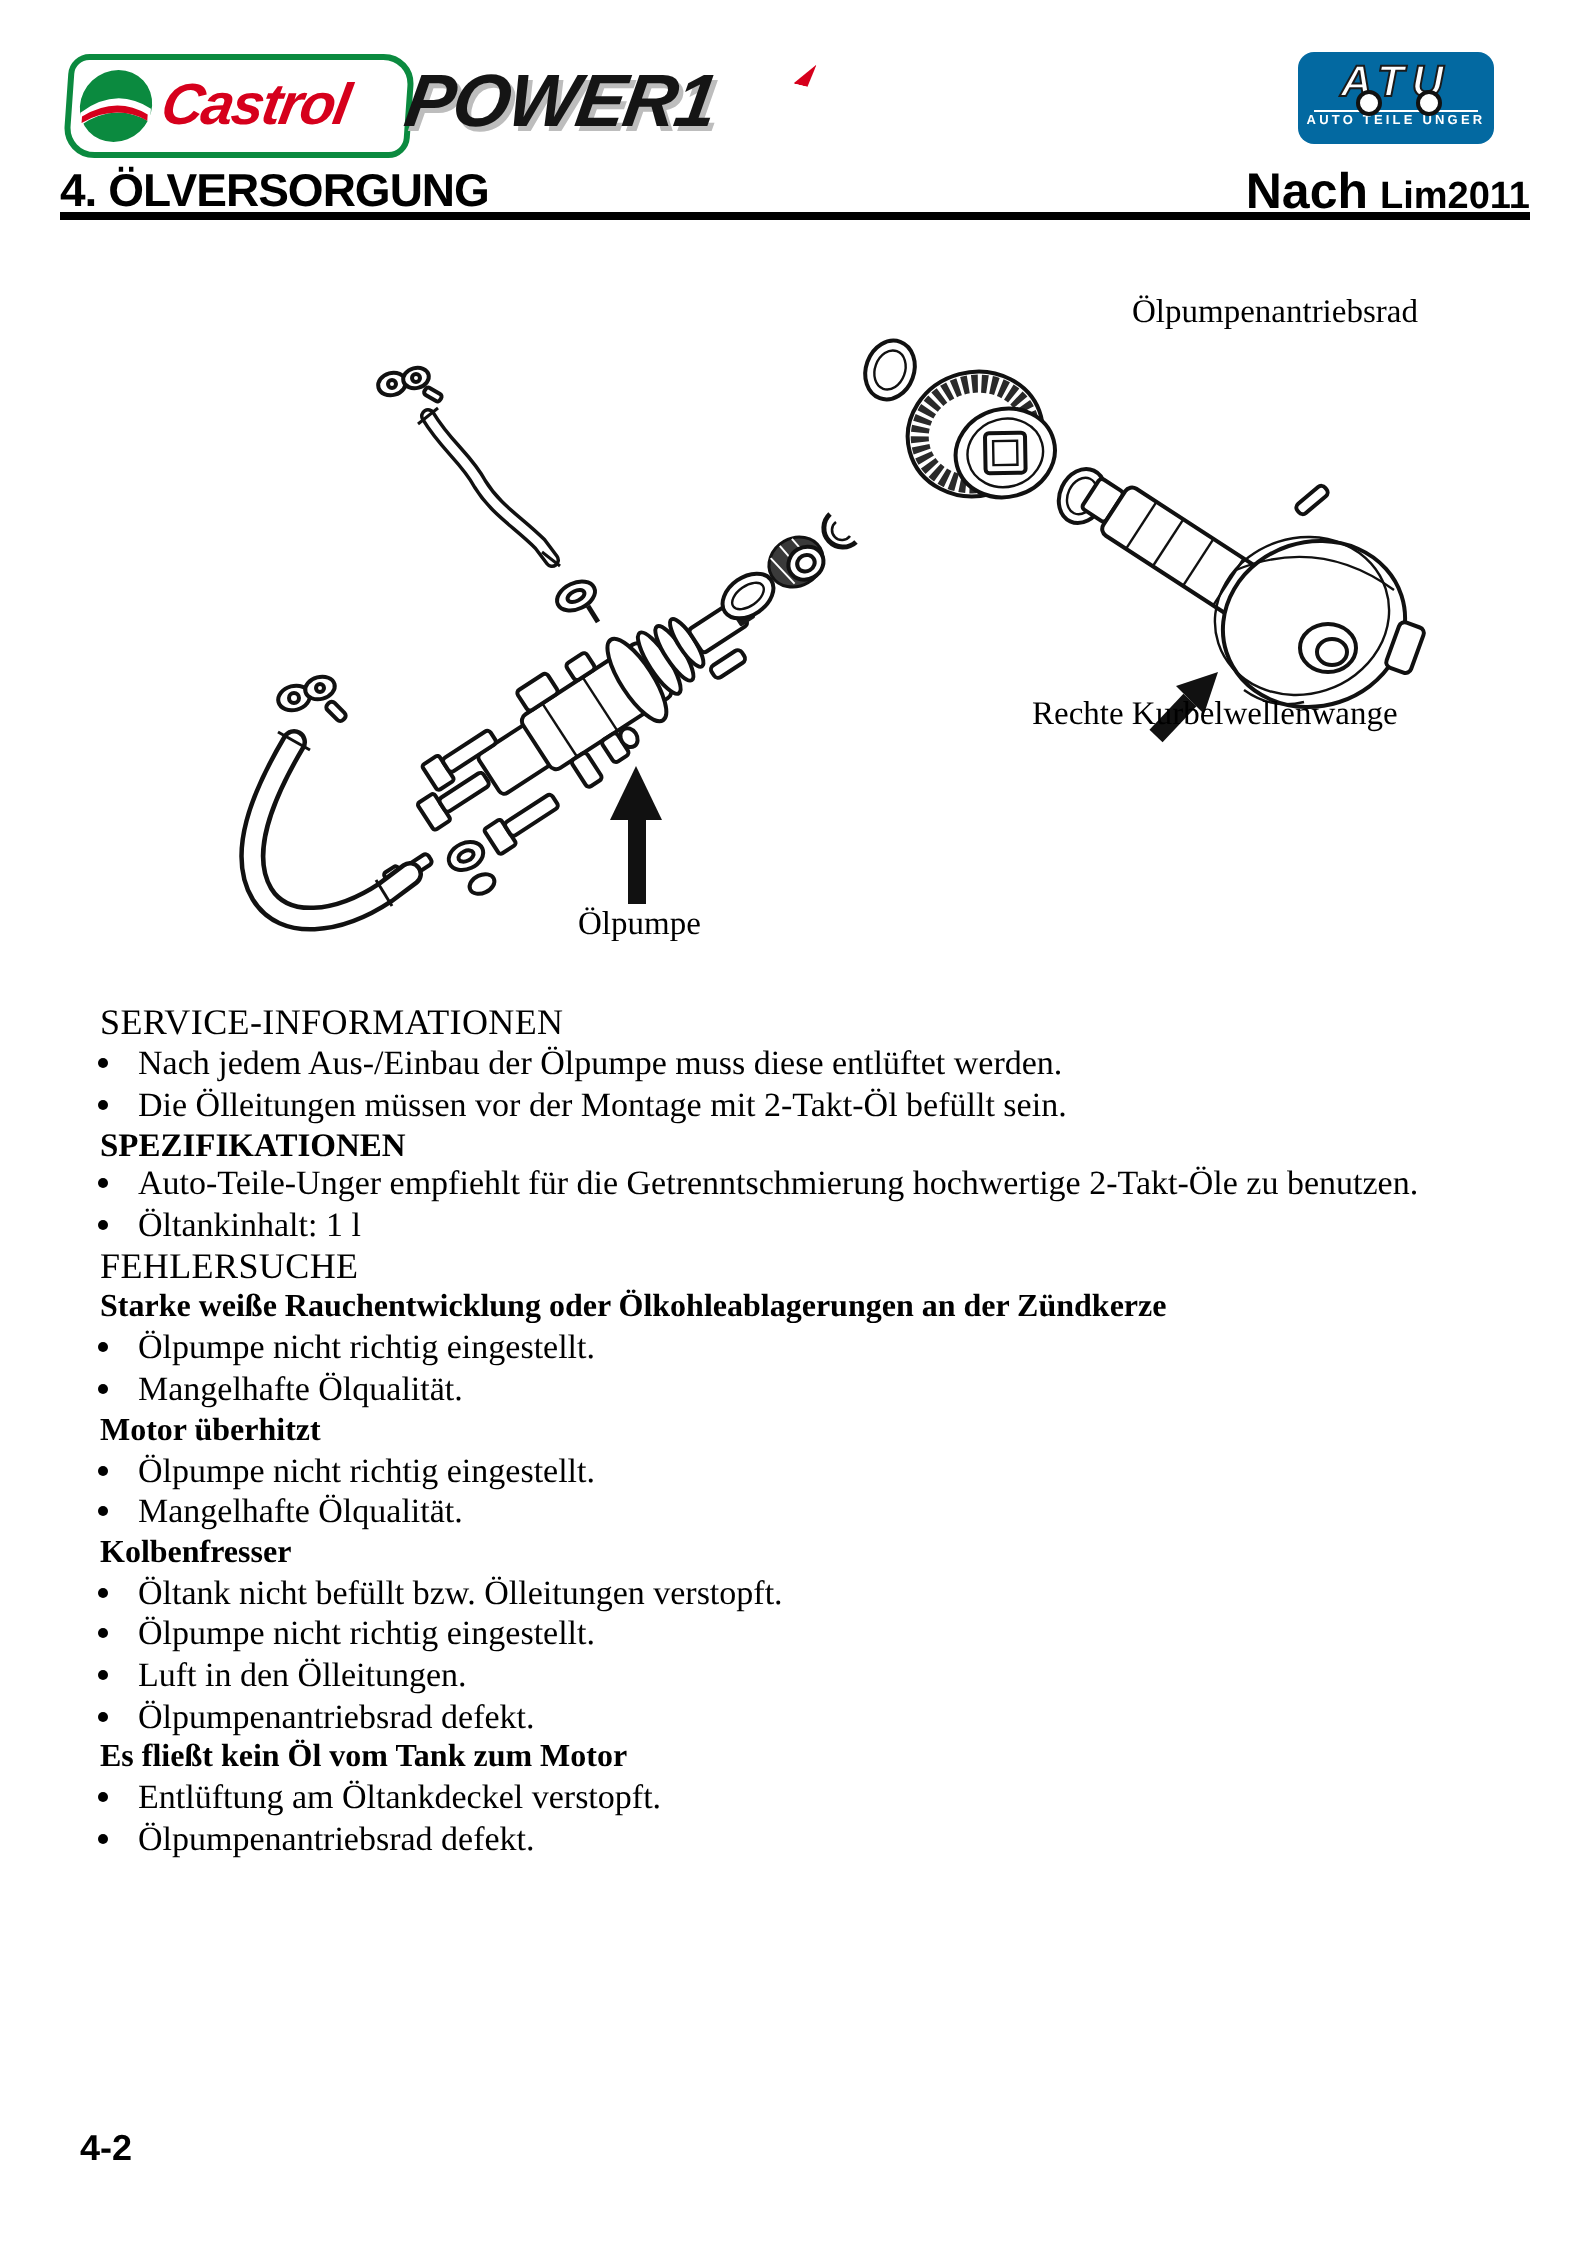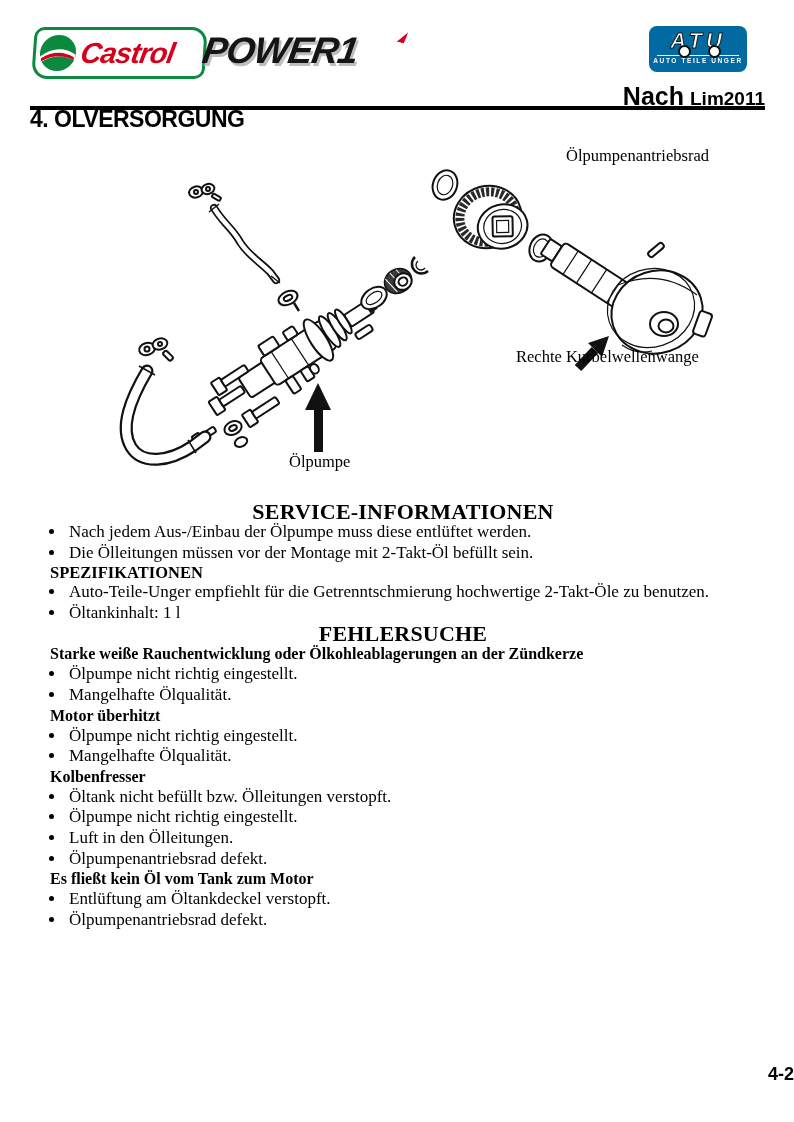--- a/index.html
+++ b/index.html
@@ -24,49 +24,49 @@
     -webkit-text-stroke:1px #1a1a1a;position:relative;z-index:1;}
   .atu-wheel{width:9px;height:9px;border:2.5px solid #111;background:#fff;border-radius:50%;
     position:absolute;z-index:2;}
   .atu-wheel.w1{left:29px;top:19px;} .atu-wheel.w2{left:59px;top:19px;}
   .atu-line{height:1px;background:#fff;margin:2px 8px 1px 8px;}
   .atu-sub{font-family:"Liberation Sans",sans-serif;font-weight:bold;font-size:6.5px;
     color:#fff;letter-spacing:1.6px;}
 
   
   .chapter-title{left:30px;top:82px;font-family:"Liberation Sans",sans-serif;font-weight:bold;
-    font-size:23px;letter-spacing:-0.5px;margin-top:24px;}
+    font-size:23px;letter-spacing:-0.5px;}
   .model-wrap{right:29px;top:82px;display:flex;align-items:baseline;gap:6px;
     font-family:"Liberation Sans",sans-serif;font-weight:bold;}
   .model-name{font-size:25px;} .model-variant{font-size:19px;}
   .header-rule{left:30px;top:106px;width:735px;height:4px;background:#000;}
 
   
   .diagram-svg{left:0;top:140px;}
   .dia-label{font-size:16.5px;white-space:nowrap;}
   .lbl-gear{left:546px;top:146px;margin-left:20px;}
   .lbl-crank{left:516px;top:347px;text-align:center;}
   .lbl-pump{left:289px;top:452px;}
   svg .ln{fill:#fff;stroke:#111;stroke-width:2;}
   svg .thin{fill:none;stroke:#111;stroke-width:1.2;}
 
   
   .content{left:50px;top:501px;width:706px;}
   .content h2,.content h3,.content p,.content ul{margin:0;padding:0;}
-  .sec-title{font-size:22px;font-weight:bold;letter-spacing:0.2px;line-height:21px;text-align:center;}
+  .sec-title{font-size:18px;font-weight:normal;letter-spacing:0.2px;line-height:21px;}
   .sub-heading{font-size:16.5px;font-weight:bold;line-height:19px;}
   .grp-heading{font-size:16px;font-weight:bold;line-height:20px;}
   ul.blist{list-style:disc outside;padding-left:16px;}
   ul.blist li{font-size:17px;line-height:20.6px;padding-left:3px;}
   .mt-allg{margin-top:15px;} .mt-ul1{margin-top:29px;} .mt-spez{margin-top:21px;}
   .mt-ul2{margin-top:4px;} .mt-fehler{margin-top:18px;}
   .mt-g1{margin-top:5px;} .mt-g2{margin-top:3px;} .mt-g3{margin-top:4px;} .mt-g4{margin-top:0px;}
 
-  .page-number{left:0;right:0;top:1064px;text-align:right;
-    font-family:"Liberation Sans",sans-serif;font-weight:bold;font-size:18px;}
+  .page-number{left:0;right:0;top:1064px;text-align:left;
+    font-family:"Liberation Sans",sans-serif;font-weight:bold;font-size:18px;padding-left:40px;}
 </style>
 </head>
 <body>
 
 <div class="abs castrol-box">
   <svg width="38" height="38" viewBox="0 0 40 40">
     <circle cx="20" cy="20" r="19" fill="#0b8a3f"></circle>
     <path d="M1.5 23.5 q18 -14 37 -2 l0 7 q-19 -11 -37 2 z" fill="#fff"></path>
     <path d="M2.5 25.5 q17.5 -11 34.5 -1 l0 3.2 q-17 -9 -34.5 1.2 z" fill="#d6001c"></path>
   </svg>

